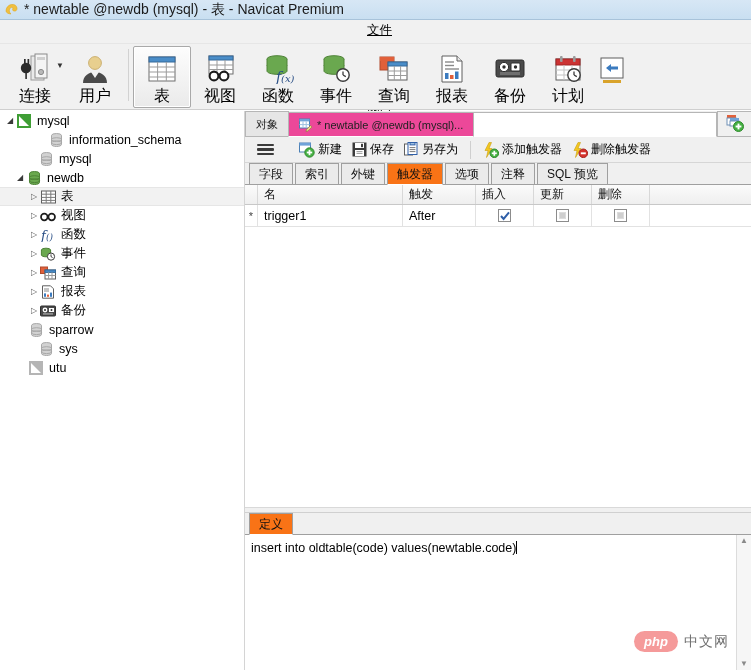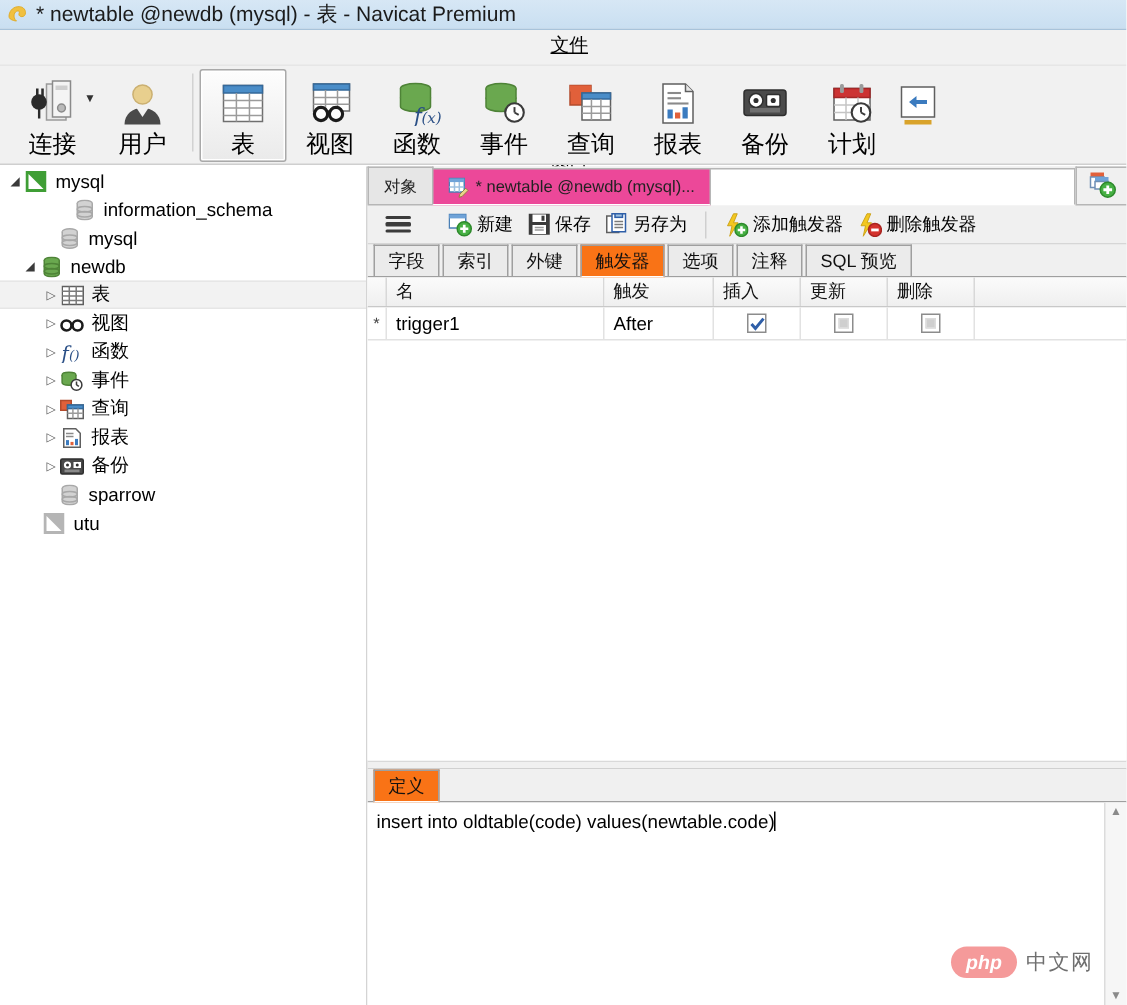--- a/index.html
+++ b/index.html
@@ -515,33 +515,45 @@
             <circle cx="5" cy="6" r="1" fill="#2e2e2e"></circle>
             <rect x="9" y="4" width="5" height="4" fill="#fff"></rect>
             <circle cx="11.5" cy="6" r="1" fill="#2e2e2e"></circle>
             <rect x="3" y="9" width="10" height="1.8" fill="#8a8a8a"></rect>
           </svg>
       </span>
       <span class="tlabel">备份</span>
     </div>
 
 
-    <div class="trow" style="padding-left:26px">
+    <div class="trow" style="padding-left:16px">
       <span class="tw"></span>
       <span class="ticon">
         <svg width="13" height="14" viewBox="0 0 13 14">
             <ellipse cx="6.5" cy="2.5" rx="5" ry="2" fill="#d2d2d2" stroke="#a8a8a8"></ellipse>
             <path d="M1.5 2.5v9c0 1.1 2.3 2 5 2s5-.9 5-2v-9" fill="#d2d2d2" stroke="#a8a8a8"></path>
             <ellipse cx="6.5" cy="6.5" rx="5" ry="1.8" fill="none" stroke="#a8a8a8"></ellipse>
             <ellipse cx="6.5" cy="9.8" rx="5" ry="1.8" fill="none" stroke="#a8a8a8"></ellipse>
           </svg>
       </span>
       <span class="tlabel">sparrow</span>
     </div>
 
+    <div class="trow" style="padding-left:26px">
+      <span class="tw"></span>
+      <span class="ticon">
+        <svg width="13" height="14" viewBox="0 0 13 14">
+            <ellipse cx="6.5" cy="2.5" rx="5" ry="2" fill="#d2d2d2" stroke="#a8a8a8"></ellipse>
+            <path d="M1.5 2.5v9c0 1.1 2.3 2 5 2s5-.9 5-2v-9" fill="#d2d2d2" stroke="#a8a8a8"></path>
+            <ellipse cx="6.5" cy="6.5" rx="5" ry="1.8" fill="none" stroke="#a8a8a8"></ellipse>
+            <ellipse cx="6.5" cy="9.8" rx="5" ry="1.8" fill="none" stroke="#a8a8a8"></ellipse>
+          </svg>
+      </span>
+      <span class="tlabel">sys</span>
+    </div>
 
     <div class="trow" style="padding-left:16px">
       <span class="tw"></span>
       <span class="ticon">
         <svg width="14" height="14" viewBox="0 0 14 14">
             <rect x="0" y="0" width="14" height="14" fill="#b5b5b5"></rect>
             <path d="M2 12 L2 2 L12 12 Z" fill="#fff"></path>
           </svg>
       </span>
       <span class="tlabel">utu</span>

